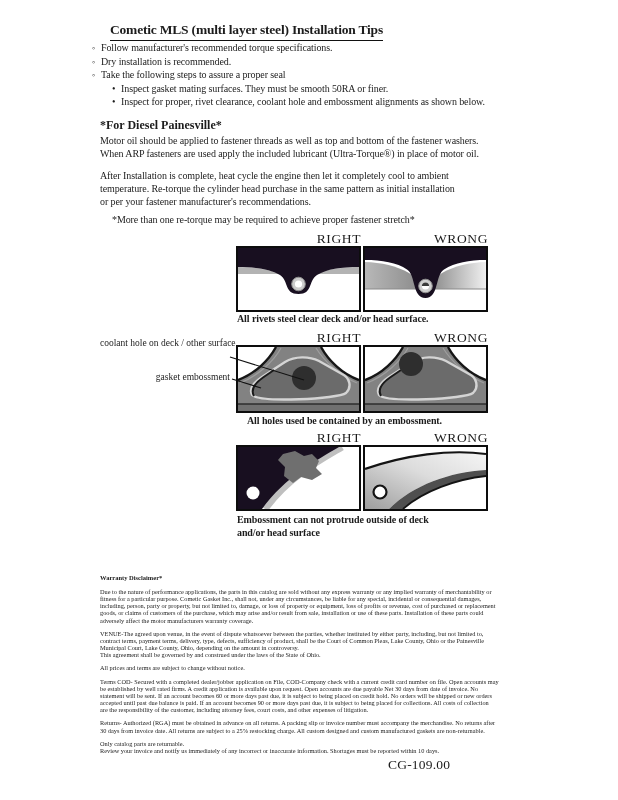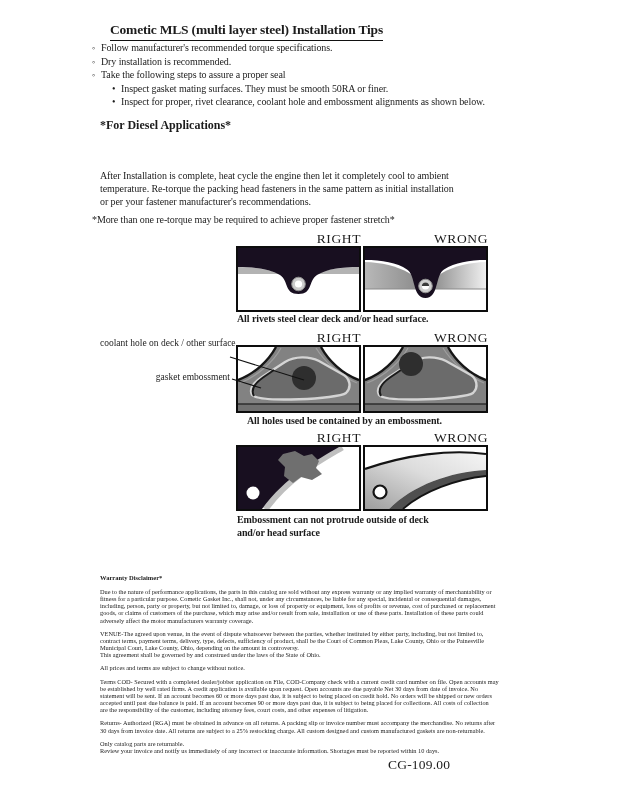--- a/index.html
+++ b/index.html
@@ -54,25 +54,27 @@
     <div class="b-row sub">
       <span class="b-dot filled">•</span>
       <span>Inspect gasket mating surfaces.  They must be smooth 50RA or finer.</span>
     </div>
     <div class="b-row sub">
       <span class="b-dot filled">•</span>
       <span>Inspect for proper, rivet clearance, coolant hole and embossment alignments as shown below.</span>
     </div>
   </div>
 
-  <div class="abs sec-head" style="left:100px;top:118px;">*For Diesel Applications*</div>
+  <div class="abs sec-head" style="left:100px;top:118px;">*For Diesel Painesville*</div>
+  <div class="abs para" style="left:100px;top:134px;">Motor oil should be applied to fastener threads as well as top and bottom of the fastener washers.
+When ARP fasteners are used apply the included lubricant (Ultra-Torque®) in place of motor oil.</div>
   <div class="abs para" style="left:100px;top:169px;">After Installation is complete, heat cycle the engine then let it completely cool to ambient
-temperature. Re-torque the packing head fasteners in the same pattern as initial installation
+temperature. Re-torque the cylinder head purchase in the same pattern as initial installation
 or per your fastener manufacturer's recommendations.</div>
-  <div class="abs para" style="left:92px;top:213px;">*More than one re-torque may be required to achieve proper fastener stretch*</div>
+  <div class="abs para" style="left:112px;top:213px;">*More than one re-torque may be required to achieve proper fastener stretch*</div>
 
   <div class="abs dlabel" style="left:236px;top:231px;">RIGHT</div>
   <div class="abs dlabel" style="left:363px;top:231px;">WRONG</div>
 
   <svg class="abs diagbox" style="left:236px;top:246px;" width="121" height="62" viewBox="0 0 121 62">
     <rect width="121" height="62" fill="#ffffff"></rect>
     <path d="M0,19 C14,19 28,20.5 44,26 L0,26 Z" fill="#b3b3b3"></path>
     <path d="M121,19 C107,19 93,20.5 77,26 L121,26 Z" fill="#b3b3b3"></path>
     <path d="M0,0 H121 V19 C103,19 89,21 79,27 C70,33 75,46 60.5,46 C46,46 51,33 42,27 C32,21 18,19 0,19 Z" fill="#180f20"></path>
     <circle cx="60.5" cy="36" r="6.8" fill="#cccccc" stroke="#8f8f8f" stroke-width="1"></circle>

